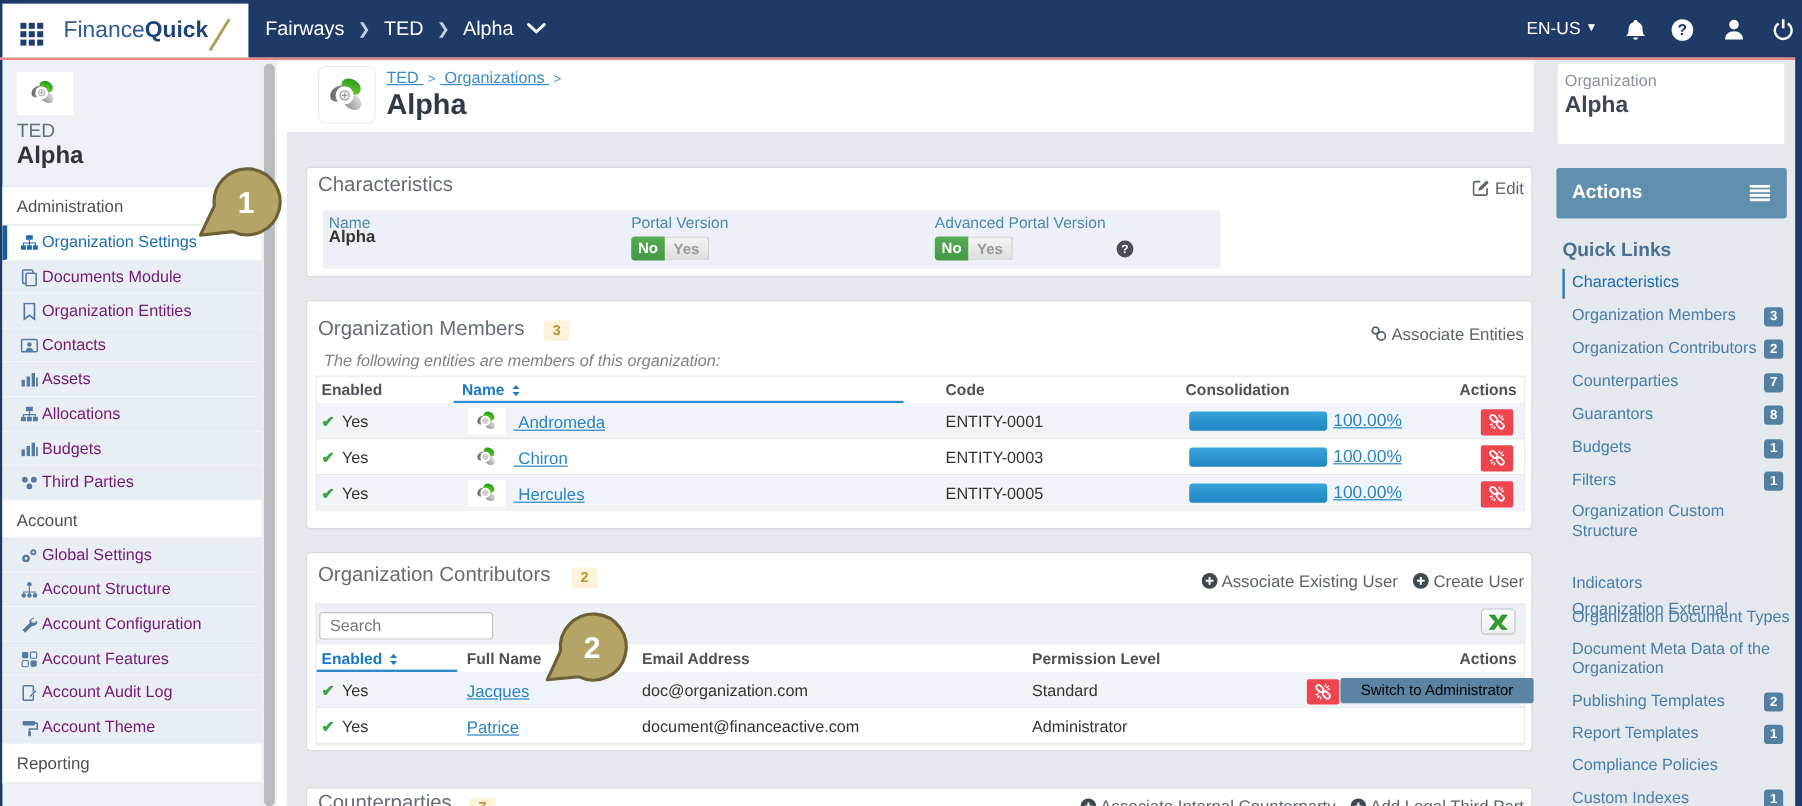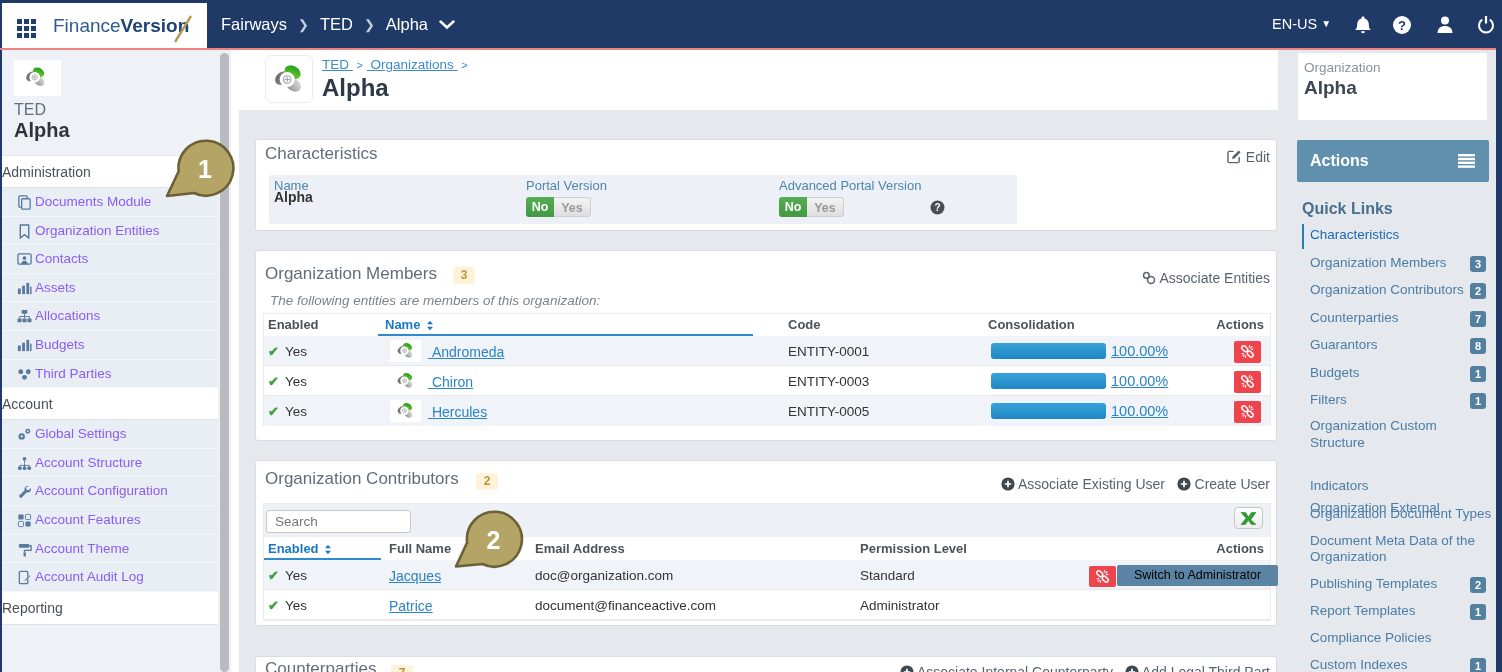--- a/index.html
+++ b/index.html
@@ -18,22 +18,22 @@
 #crumbs{position:absolute;left:221px;top:0;height:48px;line-height:49px;color:#fff;font-size:16.5px;}
 #crumbs .sep{color:#c3cddc;font-size:13px;padding:0 11px;position:relative;top:-1px;}
 #nav-en{position:absolute;left:1272px;top:0;height:48px;line-height:49px;color:#fff;font-size:14.5px;}
 .navico{position:absolute;top:15px;}
 
 #leftnav{position:absolute;left:0;top:50px;width:218px;height:622px;background:#eef1f6;border-left:2px solid #203a68;}
 #ltile{position:absolute;left:12px;top:10px;width:47px;height:36px;background:#fff;}
 #lted{position:absolute;left:12px;top:51px;font-size:16px;color:#61707f;}
 #lalpha{position:absolute;left:12px;top:69px;font-size:20px;font-weight:bold;color:#303438;}
 #menu{position:absolute;left:0px;top:105px;width:216px;}
-.mhead{height:32px;line-height:32px;background:#fff;color:#4a5056;font-size:14px;border-bottom:1px solid #dde3ea;}
-.mitem{height:28.6px;background:#e9eef4;color:#8b5cf6;font-size:13.5px;border-bottom:1px solid #f4f7fa;position:relative;line-height:28.6px;padding-left:33px;}
+.mhead{height:32px;line-height:32px;background:#fff;color:#4a5056;font-size:14px;padding-left:12px;border-bottom:1px solid #dde3ea;}
+.mitem{height:28.6px;background:#e9eef4;color:#701a75;font-size:13.5px;border-bottom:1px solid #f4f7fa;position:relative;line-height:28.6px;padding-left:33px;}
 .mitem .mico{position:absolute;left:15px;top:7px;width:15px;height:15px;}
 .mitem.active{background:#fff;color:#1b6cb1;border-left:4px solid #1d5c9d;padding-left:29px;}
 .mitem.active .mico{left:11px;}
 #lscroll{position:absolute;left:218px;top:50px;width:13px;height:622px;background:#eef0f2;}
 #lthumb{position:absolute;left:2px;top:3px;width:9px;height:619px;background:#b8bcc1;border-radius:5px;}
 #whitestrip{position:absolute;left:231px;top:50px;width:8px;height:622px;background:#fff;}
 
 #pagehead{position:absolute;left:231px;top:50px;width:1047px;height:60px;background:#fff;}
 #phtile{position:absolute;left:34px;top:5px;width:48px;height:48px;background:#fff;border:1px solid #ececec;border-radius:6px;}
 .bluelink{color:#3f8bc9;text-decoration:underline;}
@@ -110,21 +110,21 @@
     <div class="gsq" style="left:0;top:0"></div>
         <div class="gsq" style="left:7px;top:0"></div>
         <div class="gsq" style="left:14px;top:0"></div>
     <div class="gsq" style="left:0;top:7px"></div>
         <div class="gsq" style="left:7px;top:7px"></div>
         <div class="gsq" style="left:14px;top:7px"></div>
     <div class="gsq" style="left:0;top:14px"></div>
         <div class="gsq" style="left:7px;top:14px"></div>
         <div class="gsq" style="left:14px;top:14px"></div>
   </div>
-  <div id="brand">Finance<b>Version</b></div>
+  <div id="brand">Finance<b>Quick</b></div>
   <svg id="goldslash" viewBox="0 0 22 30">
         <line x1="3" y1="28" x2="19" y2="2" stroke="#b49b55" stroke-width="2.4"></line>
       </svg>
 </div>
 <div id="crumbs">Fairways<span class="sep">❯</span>TED<span class="sep">❯</span>Alpha<svg width="16" height="10" viewBox="0 0 16 10" style="margin-left:11px;">
         <path d="M1.5 1.5l6.5 6 6.5-6" stroke="#fff" stroke-width="2.4" fill="none" stroke-linecap="round"></path>
       </svg></div>
 <div id="nav-en">EN-US <span style="font-size:10px;position:relative;top:-2px;">▼</span></div>
 <svg class="navico" style="left:1353px;" width="20" height="20" viewBox="0 0 20 20">
       <path fill="#fff" d="M10 1.5c-.9 0-1.6.7-1.6 1.5v.4C5.9 4.1 4.2 6.3 4.2 9c0 4.5-1.3 5.3-2.2 6h16c-.9-.7-2.2-1.5-2.2-6 0-2.7-1.7-4.9-4.2-5.6v-.4c0-.8-.7-1.5-1.6-1.5zM8 16.2a2 2 0 0 0 4 0z"></path>
@@ -145,20 +145,29 @@
 <div id="leftnav">
   <div id="ltile">
         <svg width="24" height="24" viewBox="0 0 38 38" style="position:absolute;left:10px;top:5px;">
           <use href="#falogo"></use>
         </svg>
       </div>
   <div id="lted">TED</div>
   <div id="lalpha">Alpha</div>
   <div id="menu">
     <div class="mhead" style="height:33px;line-height:33px;border-top:1px solid #e3e8ee;">Administration</div>
+    <div class="mitem active"><svg class="mico" viewBox="0 0 16 16">
+            <g fill="#1b6cb1">
+              <rect x="5" y="1" width="6" height="4" rx="0.5"></rect>
+              <rect x="0.5" y="10" width="4.4" height="4" rx="0.5"></rect>
+              <rect x="5.8" y="10" width="4.4" height="4" rx="0.5"></rect>
+              <rect x="11.1" y="10" width="4.4" height="4" rx="0.5"></rect>
+            </g>
+            <path stroke="#1b6cb1" fill="none" d="M8 5v3M2.7 10V8h10.6v2M8 8v2"></path>
+          </svg>Organization Settings</div>
     <div class="mitem"><svg class="mico" viewBox="0 0 16 16">
             <rect x="2" y="1" width="9" height="12" rx="1" fill="none" stroke="#56799e" stroke-width="1.4"></rect>
             <rect x="5" y="4" width="9" height="11" rx="1" fill="#e9eef4" stroke="#56799e" stroke-width="1.4"></rect>
           </svg>Documents Module</div>
     <div class="mitem"><svg class="mico" viewBox="0 0 16 16">
             <path d="M3.5 1h9v14l-4.5-3.6L3.5 15z" fill="none" stroke="#56799e" stroke-width="1.5"></path>
           </svg>Organization Entities</div>
     <div class="mitem"><svg class="mico" viewBox="0 0 16 16">
             <rect x="1" y="2" width="14" height="11" rx="1.5" fill="none" stroke="#56799e" stroke-width="1.4"></rect>
             <circle cx="8" cy="6.5" r="2" fill="#56799e"></circle>
@@ -217,28 +226,28 @@
           </svg>Account Configuration</div>
     <div class="mitem"><svg class="mico" viewBox="0 0 16 16">
             <g fill="#56799e">
               <rect x="1.5" y="1.5" width="5.5" height="5.5" rx="1"></rect>
               <rect x="9" y="1.5" width="5.5" height="5.5" rx="1" fill="none" stroke="#56799e"></rect>
               <rect x="1.5" y="9" width="5.5" height="5.5" rx="1" fill="none" stroke="#56799e"></rect>
               <rect x="9" y="9" width="5.5" height="5.5" rx="1"></rect>
             </g>
           </svg>Account Features</div>
     <div class="mitem"><svg class="mico" viewBox="0 0 16 16">
+            <rect x="2.5" y="1.5" width="9" height="13" rx="1" fill="none" stroke="#56799e" stroke-width="1.4"></rect>
+            <path d="M14.5 6.5l-5 5-1.8.6.6-1.8 5-5z" fill="#56799e" stroke="#e9eef4" stroke-width="0.6"></path>
+          </svg>Account Audit Log</div>
+    <div class="mitem"><svg class="mico" viewBox="0 0 16 16">
             <rect x="2" y="2" width="11" height="4" rx="1" fill="#56799e"></rect>
             <path d="M13 4h2v5H8v2" fill="none" stroke="#56799e" stroke-width="1.4"></path>
             <rect x="7" y="11" width="2.4" height="4.5" fill="#56799e"></rect>
           </svg>Account Theme</div>
-    <div class="mitem"><svg class="mico" viewBox="0 0 16 16">
-            <rect x="2.5" y="1.5" width="9" height="13" rx="1" fill="none" stroke="#56799e" stroke-width="1.4"></rect>
-            <path d="M14.5 6.5l-5 5-1.8.6.6-1.8 5-5z" fill="#56799e" stroke="#e9eef4" stroke-width="0.6"></path>
-          </svg>Account Audit Log</div>
     <div class="mhead" style="height:33px;line-height:33px;">Reporting</div>
   </div>
 </div>
 <div id="lscroll">
       <div id="lthumb"></div>
     </div>
 <div id="whitestrip"></div>
 
 <div id="pagehead">
   <div id="phtile">

